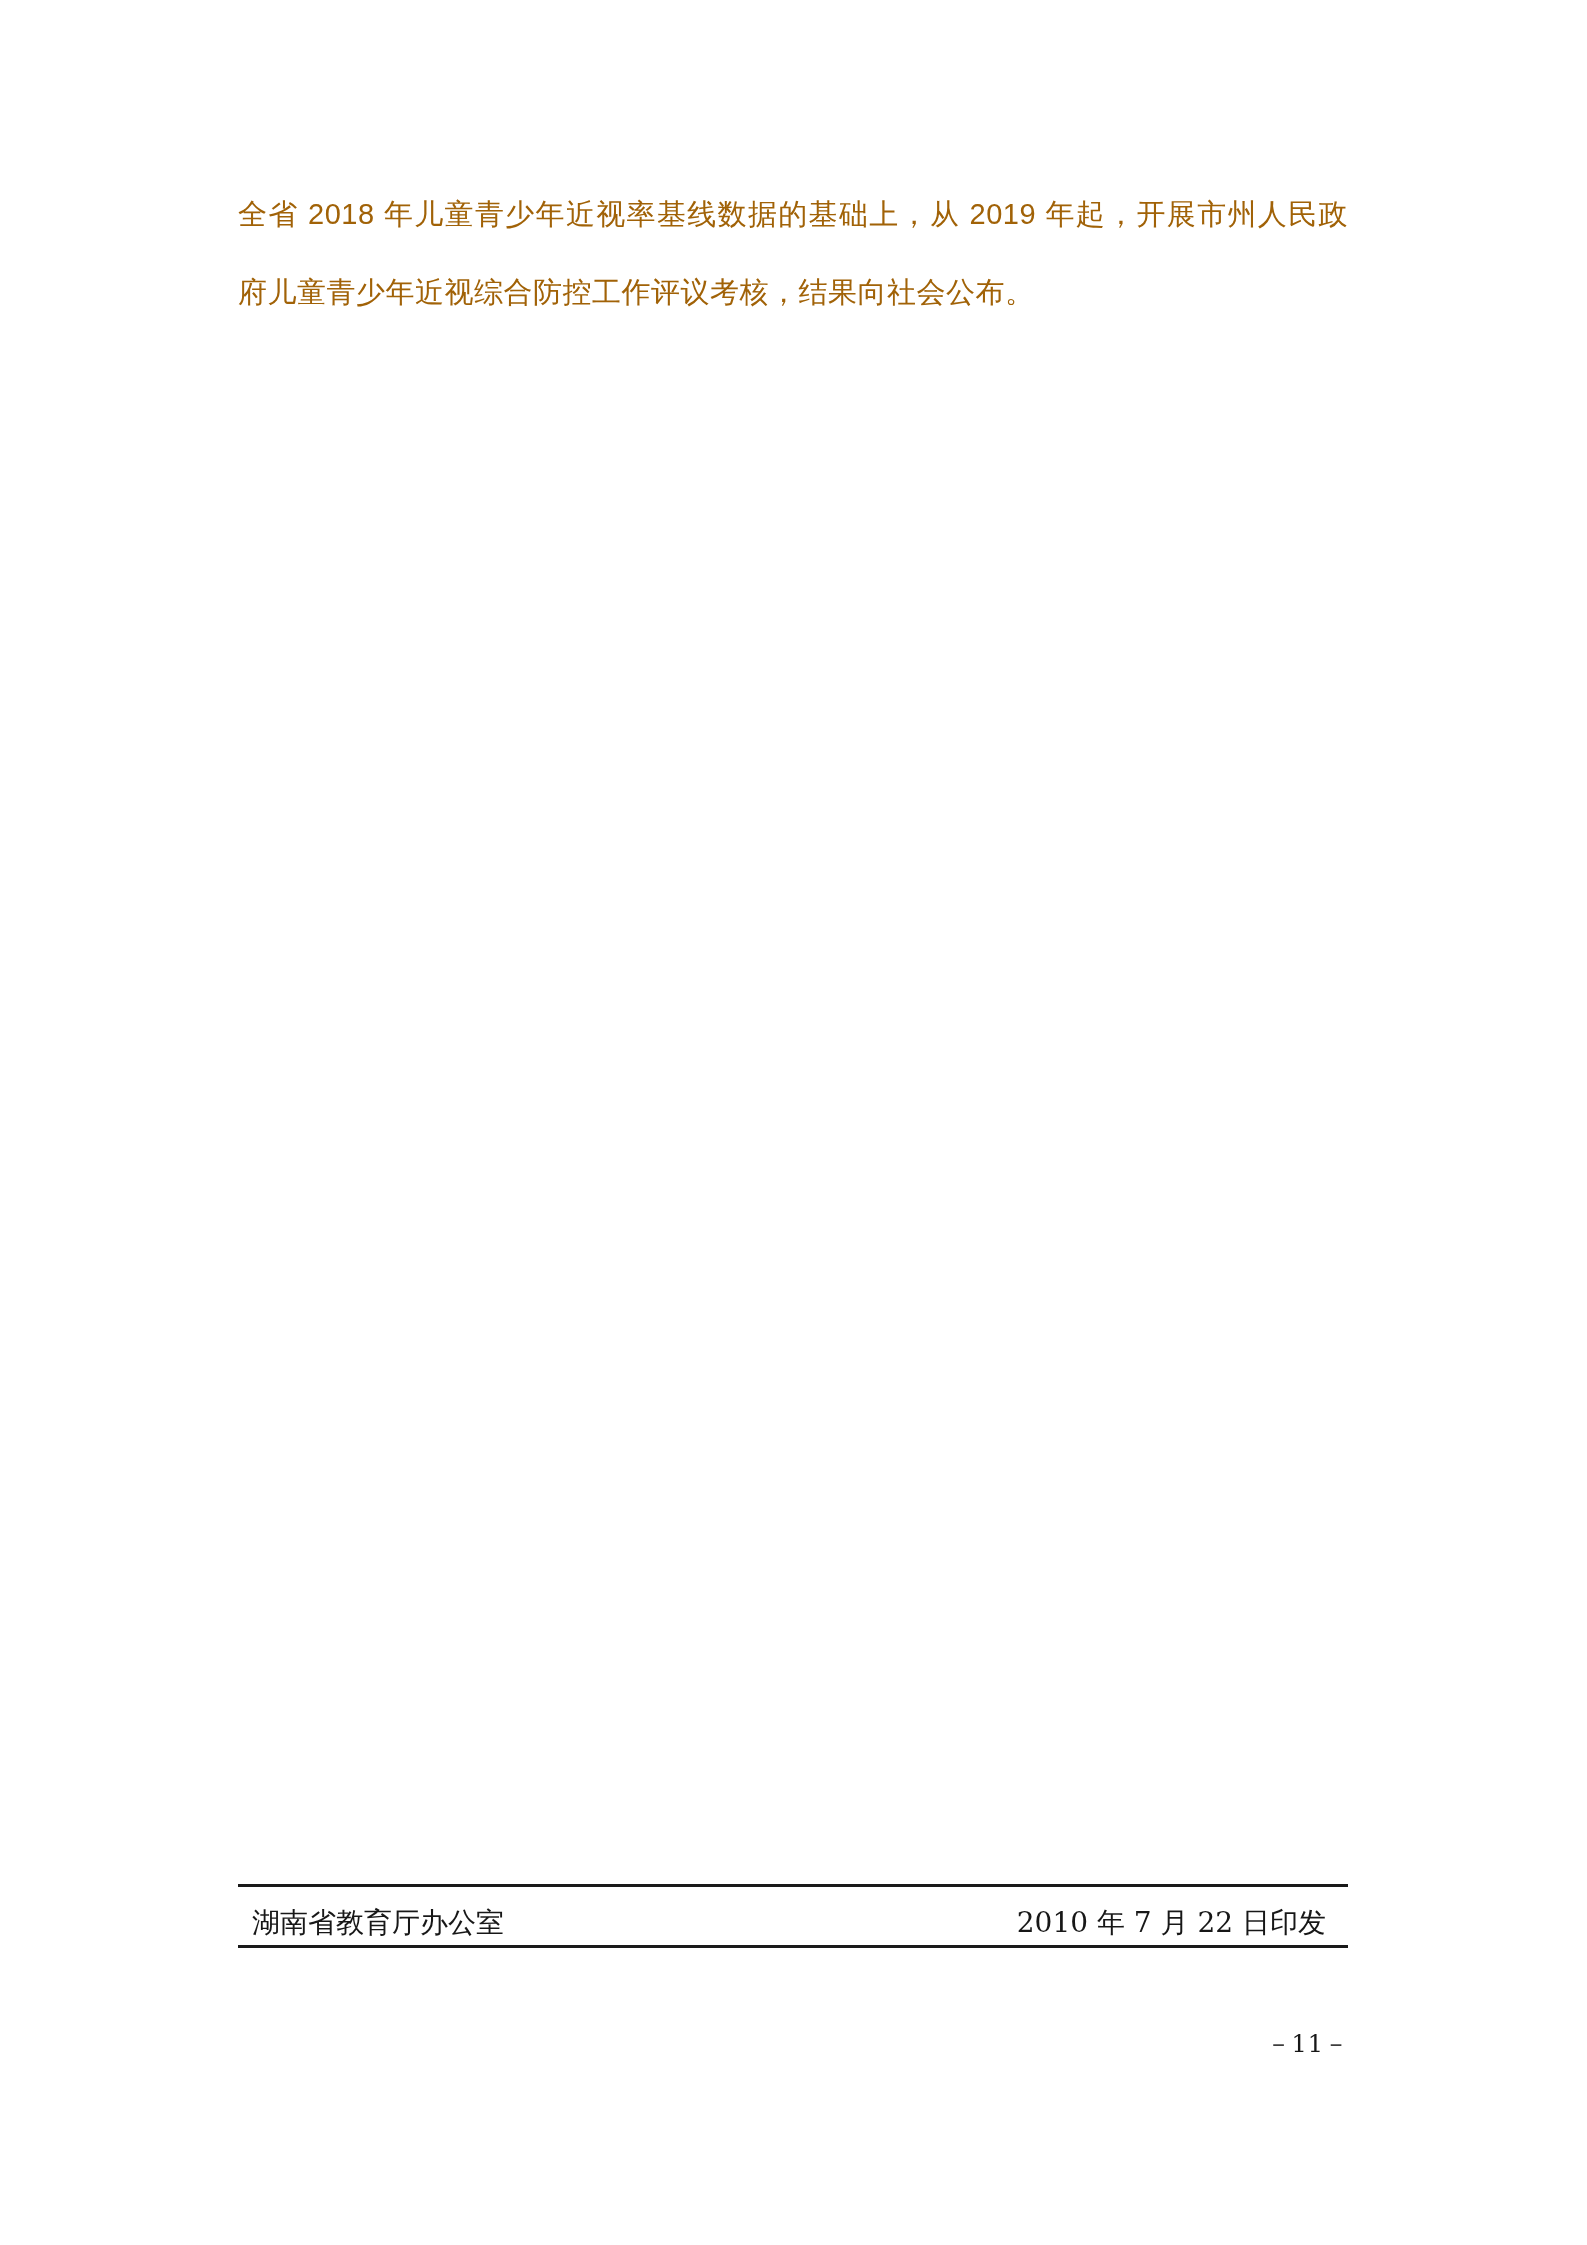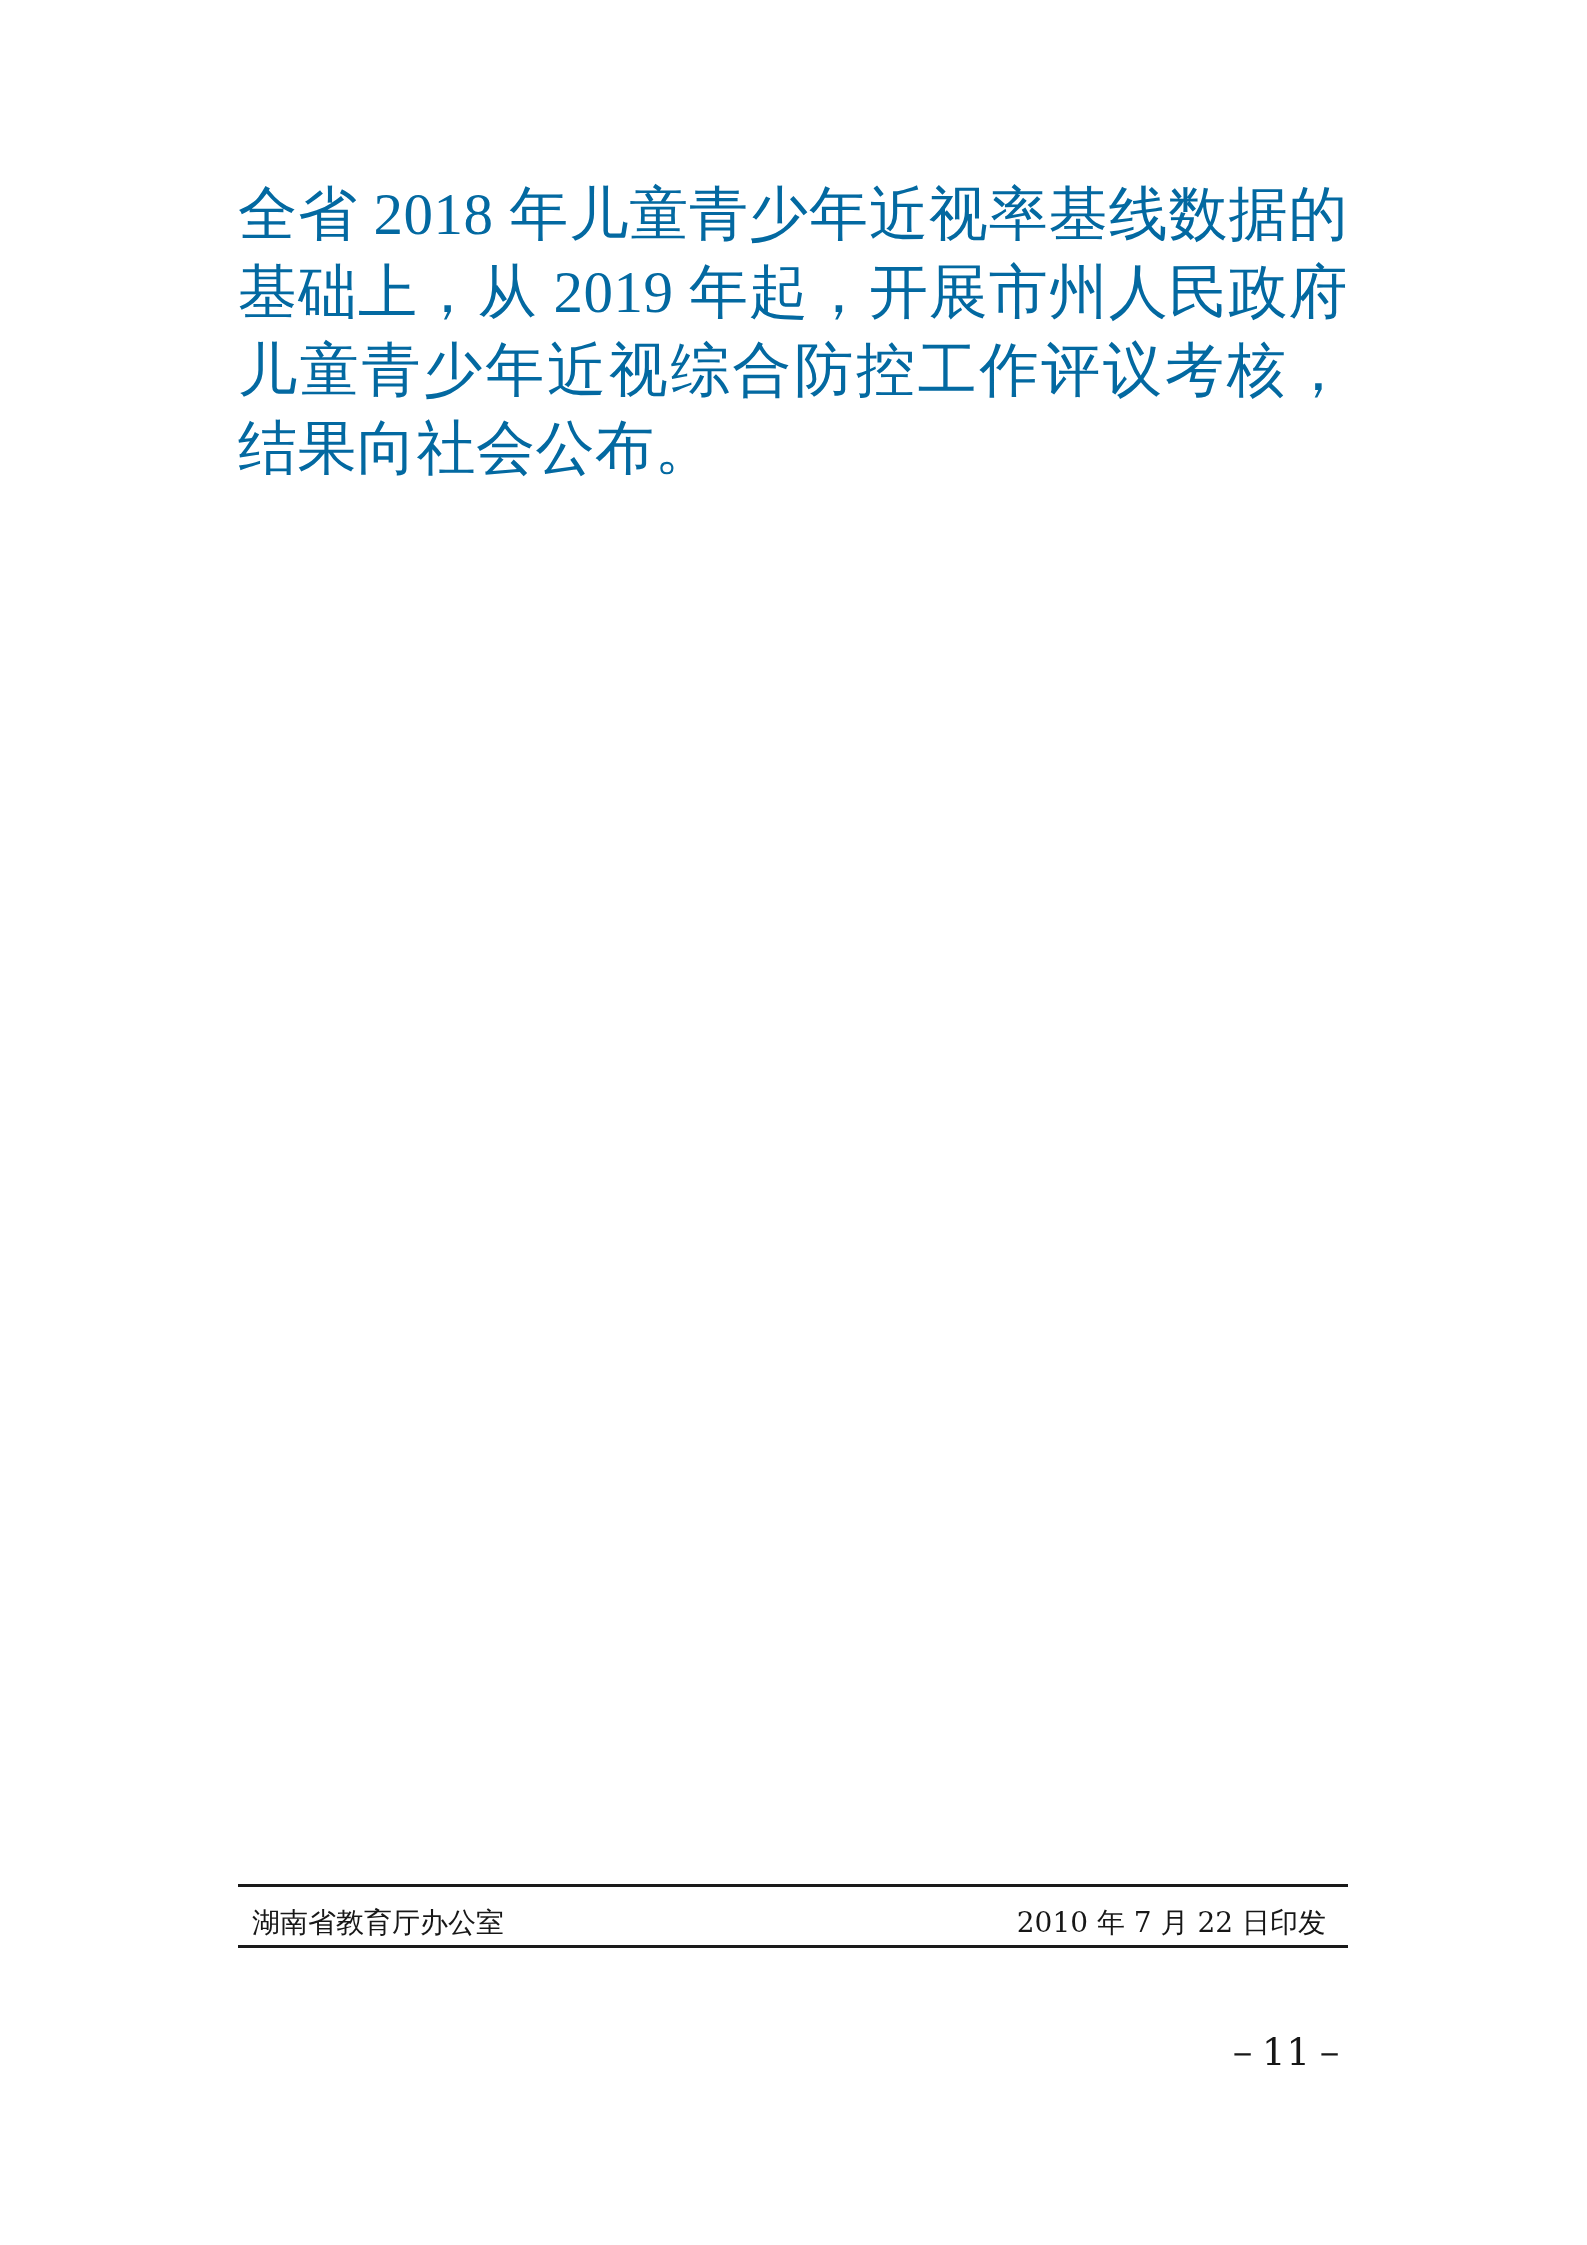--- a/index.html
+++ b/index.html
@@ -22,28 +22,28 @@
     height: 2245px;
     box-sizing: border-box;
   }
   .content {
     position: absolute;
     left: 238px;
     top: 175px;
     width: 1110px;
   }
   .para {
-    font-size: 59px;
+    font-size: 29px;
     line-height: 78px;
     letter-spacing: 0.5px;
     text-align: justify;
     text-justify: inter-ideograph;
     margin: 0;
-    color: #0369a1;
-    font-family: Liberation Serif, serif;
+    color: #a16207;
+    font-family: Liberation Sans, sans-serif;
   }
   .para + .para {
     margin-top: 0px;
   }
   .indent {
     text-indent: 90px;
   }
   .footer {
     position: absolute;
     left: 238px;
@@ -68,21 +68,21 @@
     white-space: nowrap;
   }
   .footer-right {
     white-space: nowrap;
     padding-right: 18px;
   }
   .page-number {
     position: absolute;
     right: 238px;
     top: 2028px;
-    font-size: 37px;
+    font-size: 24px;
     color: #171717;
     letter-spacing: 1px;
   }
 </style>
 </head>
 <body>
 
 <div class="page">
 
   <div class="content">

